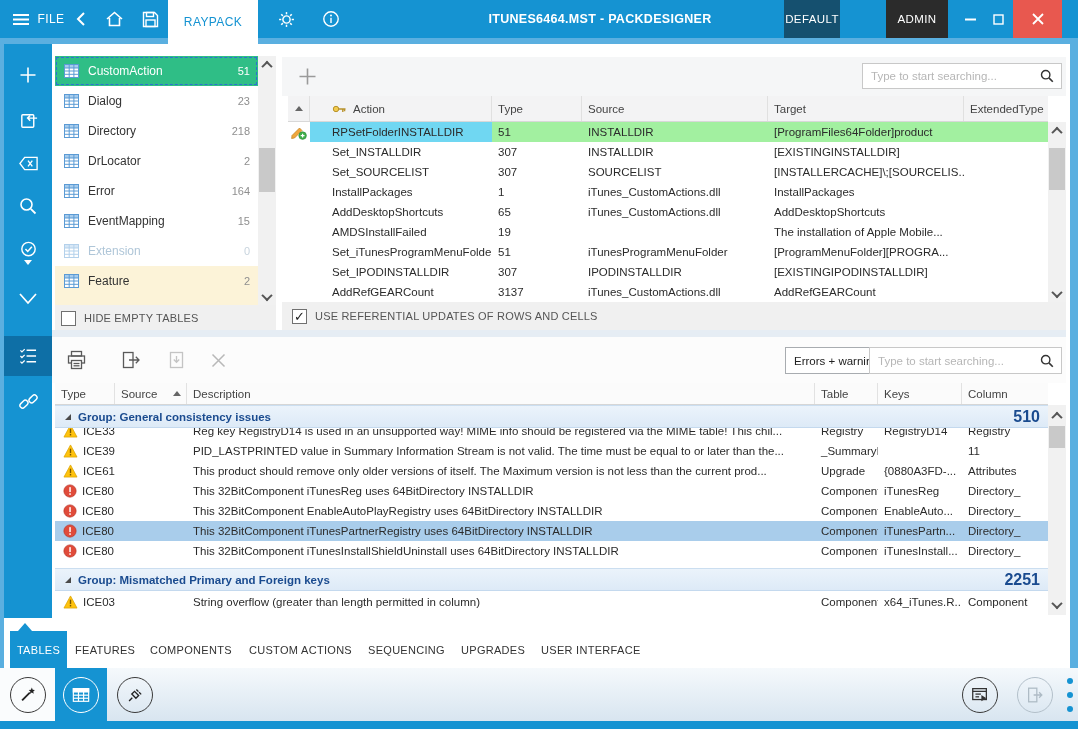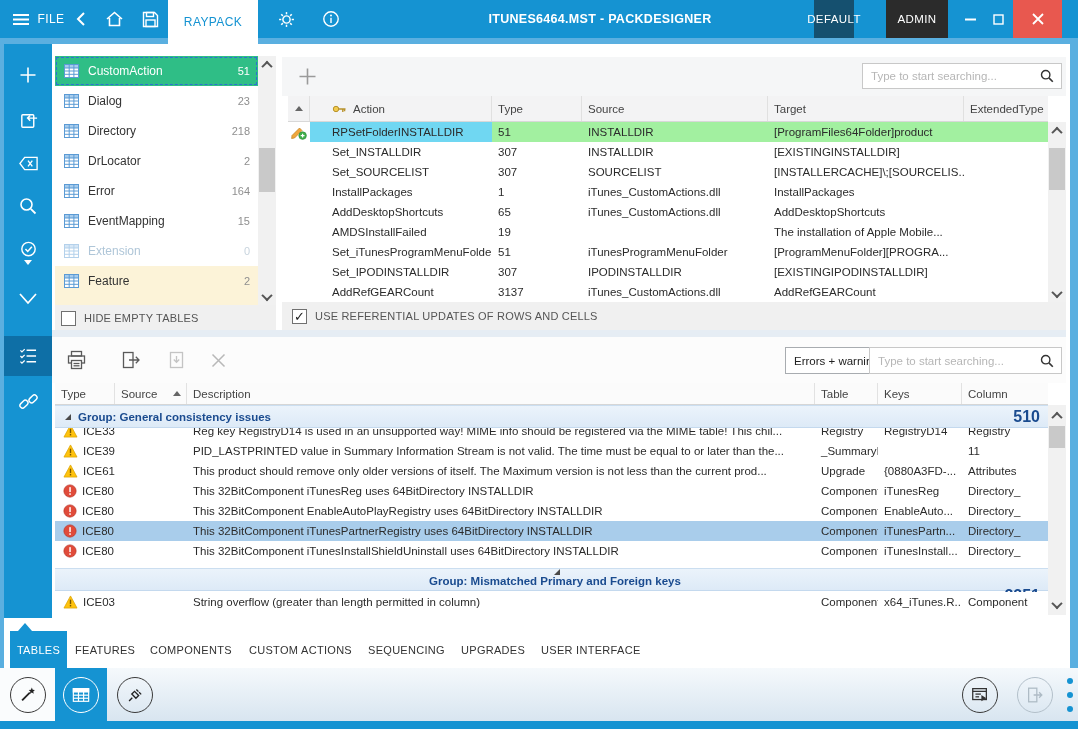--- a/index.html
+++ b/index.html
@@ -9,21 +9,21 @@
   .abs { position:absolute; }
 
   
   .titlebar { position:absolute; left:0; top:0; width:1078px; height:38px; background:#1593D2; }
   .frame-strip { position:absolute; left:0; top:38px; width:1078px; height:6px; background:#5AAFE0; }
   .tb-ico { position:absolute; top:0; height:38px; display:flex; align-items:center; justify-content:center; }
   .tb-label { color:#fff; font-size:12px; letter-spacing:.4px; }
   .raypack-tab { position:absolute; left:168px; top:0; width:90px; height:44px; background:#fff; display:flex; align-items:center; justify-content:center; color:#1593D2; font-size:12px; letter-spacing:.4px; z-index:5; }
   .win-title { position:absolute; left:400px; top:0; width:400px; height:38px; display:flex; align-items:center; justify-content:center; color:#fff; font-weight:bold; font-size:12.5px; letter-spacing:.3px; }
   .profile-btn { position:absolute; top:0; height:38px; display:flex; align-items:center; justify-content:center; color:#fff; font-size:11.5px; letter-spacing:.4px; cursor:default; }
-  .btn-default { left:814px; width:40px; background:#15506F; }
+  .btn-default { left:784px; width:56px; background:#15506F; }
   .btn-admin { left:886px; width:62px; background:#2B2B2B; }
   .caption-btn { position:absolute; top:0; height:34px; display:flex; align-items:center; justify-content:center; }
   .close-btn { left:1013px; width:49px; height:38px; background:#E8584F; }
 
   
   .content-bg { position:absolute; left:4px; top:44px; width:1066px; height:624px; background:#fff; }
   .sidebar { position:absolute; left:4px; top:44px; width:48px; height:574px; background:#1593D2; }
   .sb-ico { position:absolute; left:0; width:48px; height:34px; display:flex; align-items:center; justify-content:center; }
   .sb-sel-block { position:absolute; left:0; top:292px; width:48px; height:40px; background:#0E6FA6; }
 
@@ -731,21 +731,21 @@
         </span>
       <span>ICE80</span>
     </div>
     <div class="cell ic-src"></div>
     <div class="cell ic-desc">This 32BitComponent iTunesInstallShieldUninstall uses 64BitDirectory INSTALLDIR</div>
     <div class="cell ic-tbl">Component</div>
     <div class="cell ic-keys">iTunesInstall...</div>
     <div class="cell ic-col">Directory_</div>
   </div>
 
-  <div class="group-row" style="top:568px;flex-direction:column;">
+  <div class="group-row" style="top:568px;">
     <span class="g-arrow"></span>
     <span class="g-label">Group: Mismatched Primary and Foreign keys</span>
     <span class="g-count">2251</span>
   </div>
 
   <div class="iss-row" style="top:592px;">
     <div class="cell ic-type">
       <span class="sev">
           <svg width="15" height="14" viewBox="0 0 16 15">
             <path d="M8 1 L15 14 H1 Z" fill="#FFC20E" stroke="#DBA400" stroke-width="0.8"></path>

